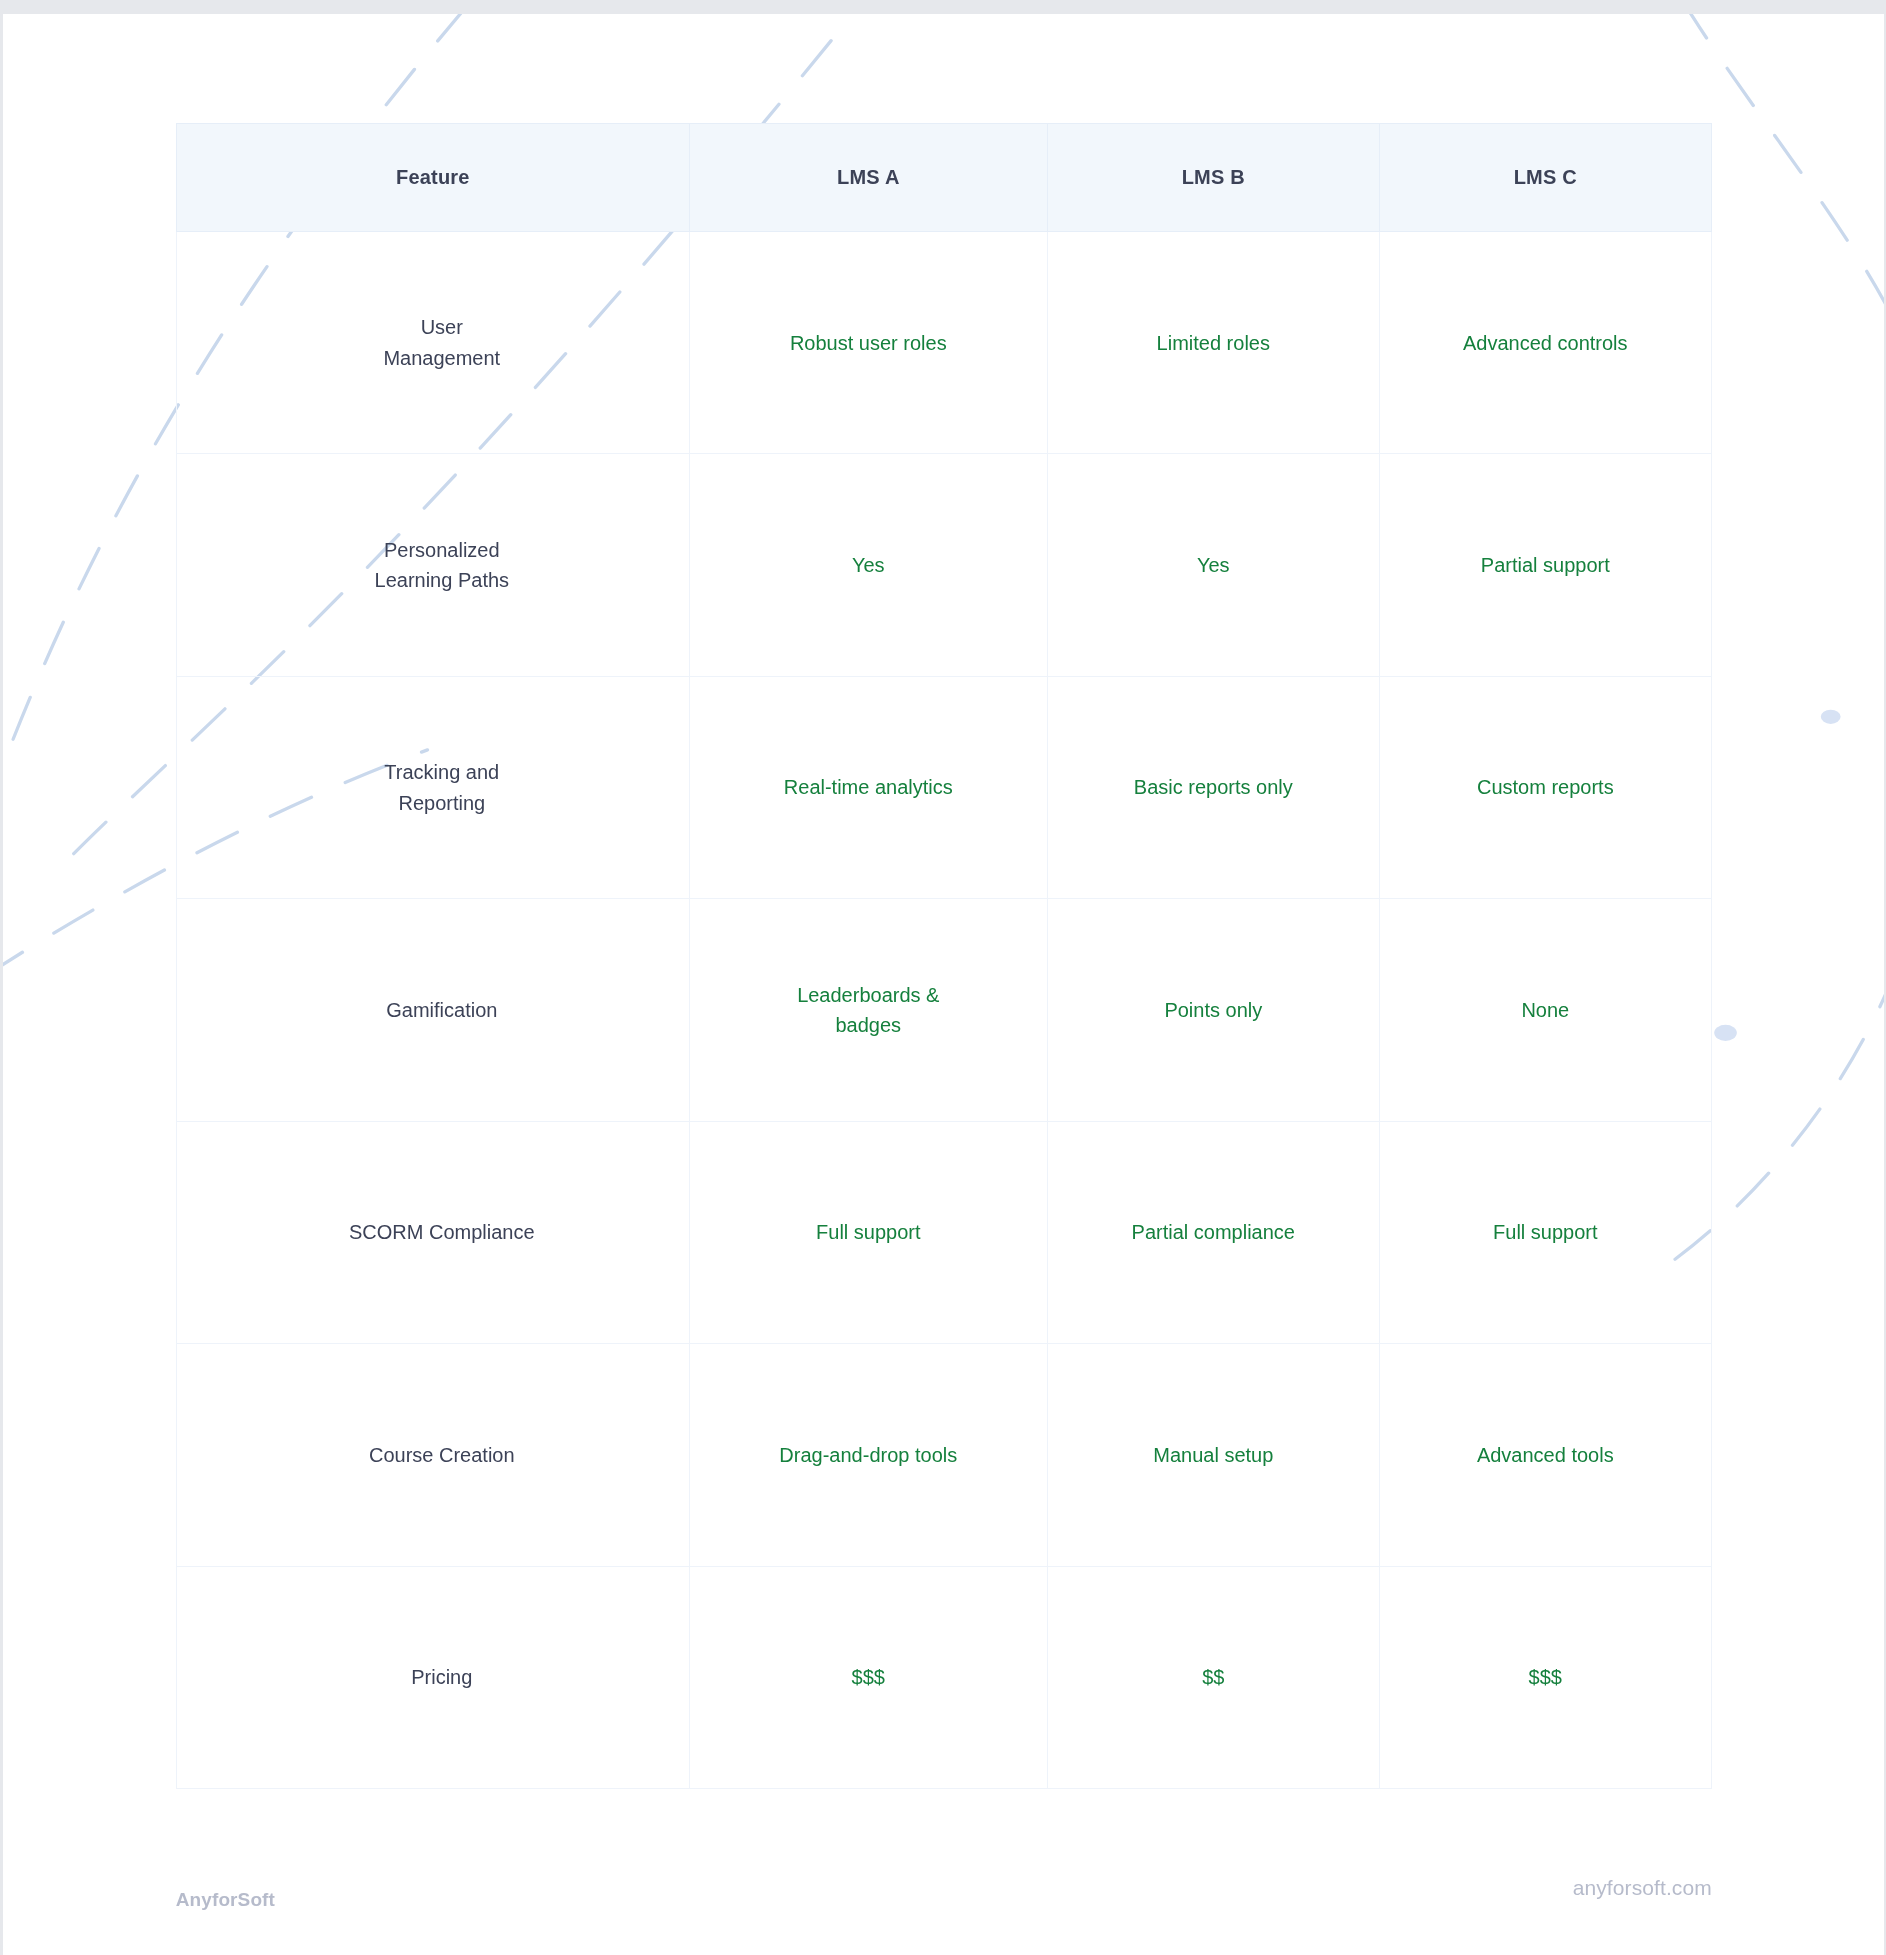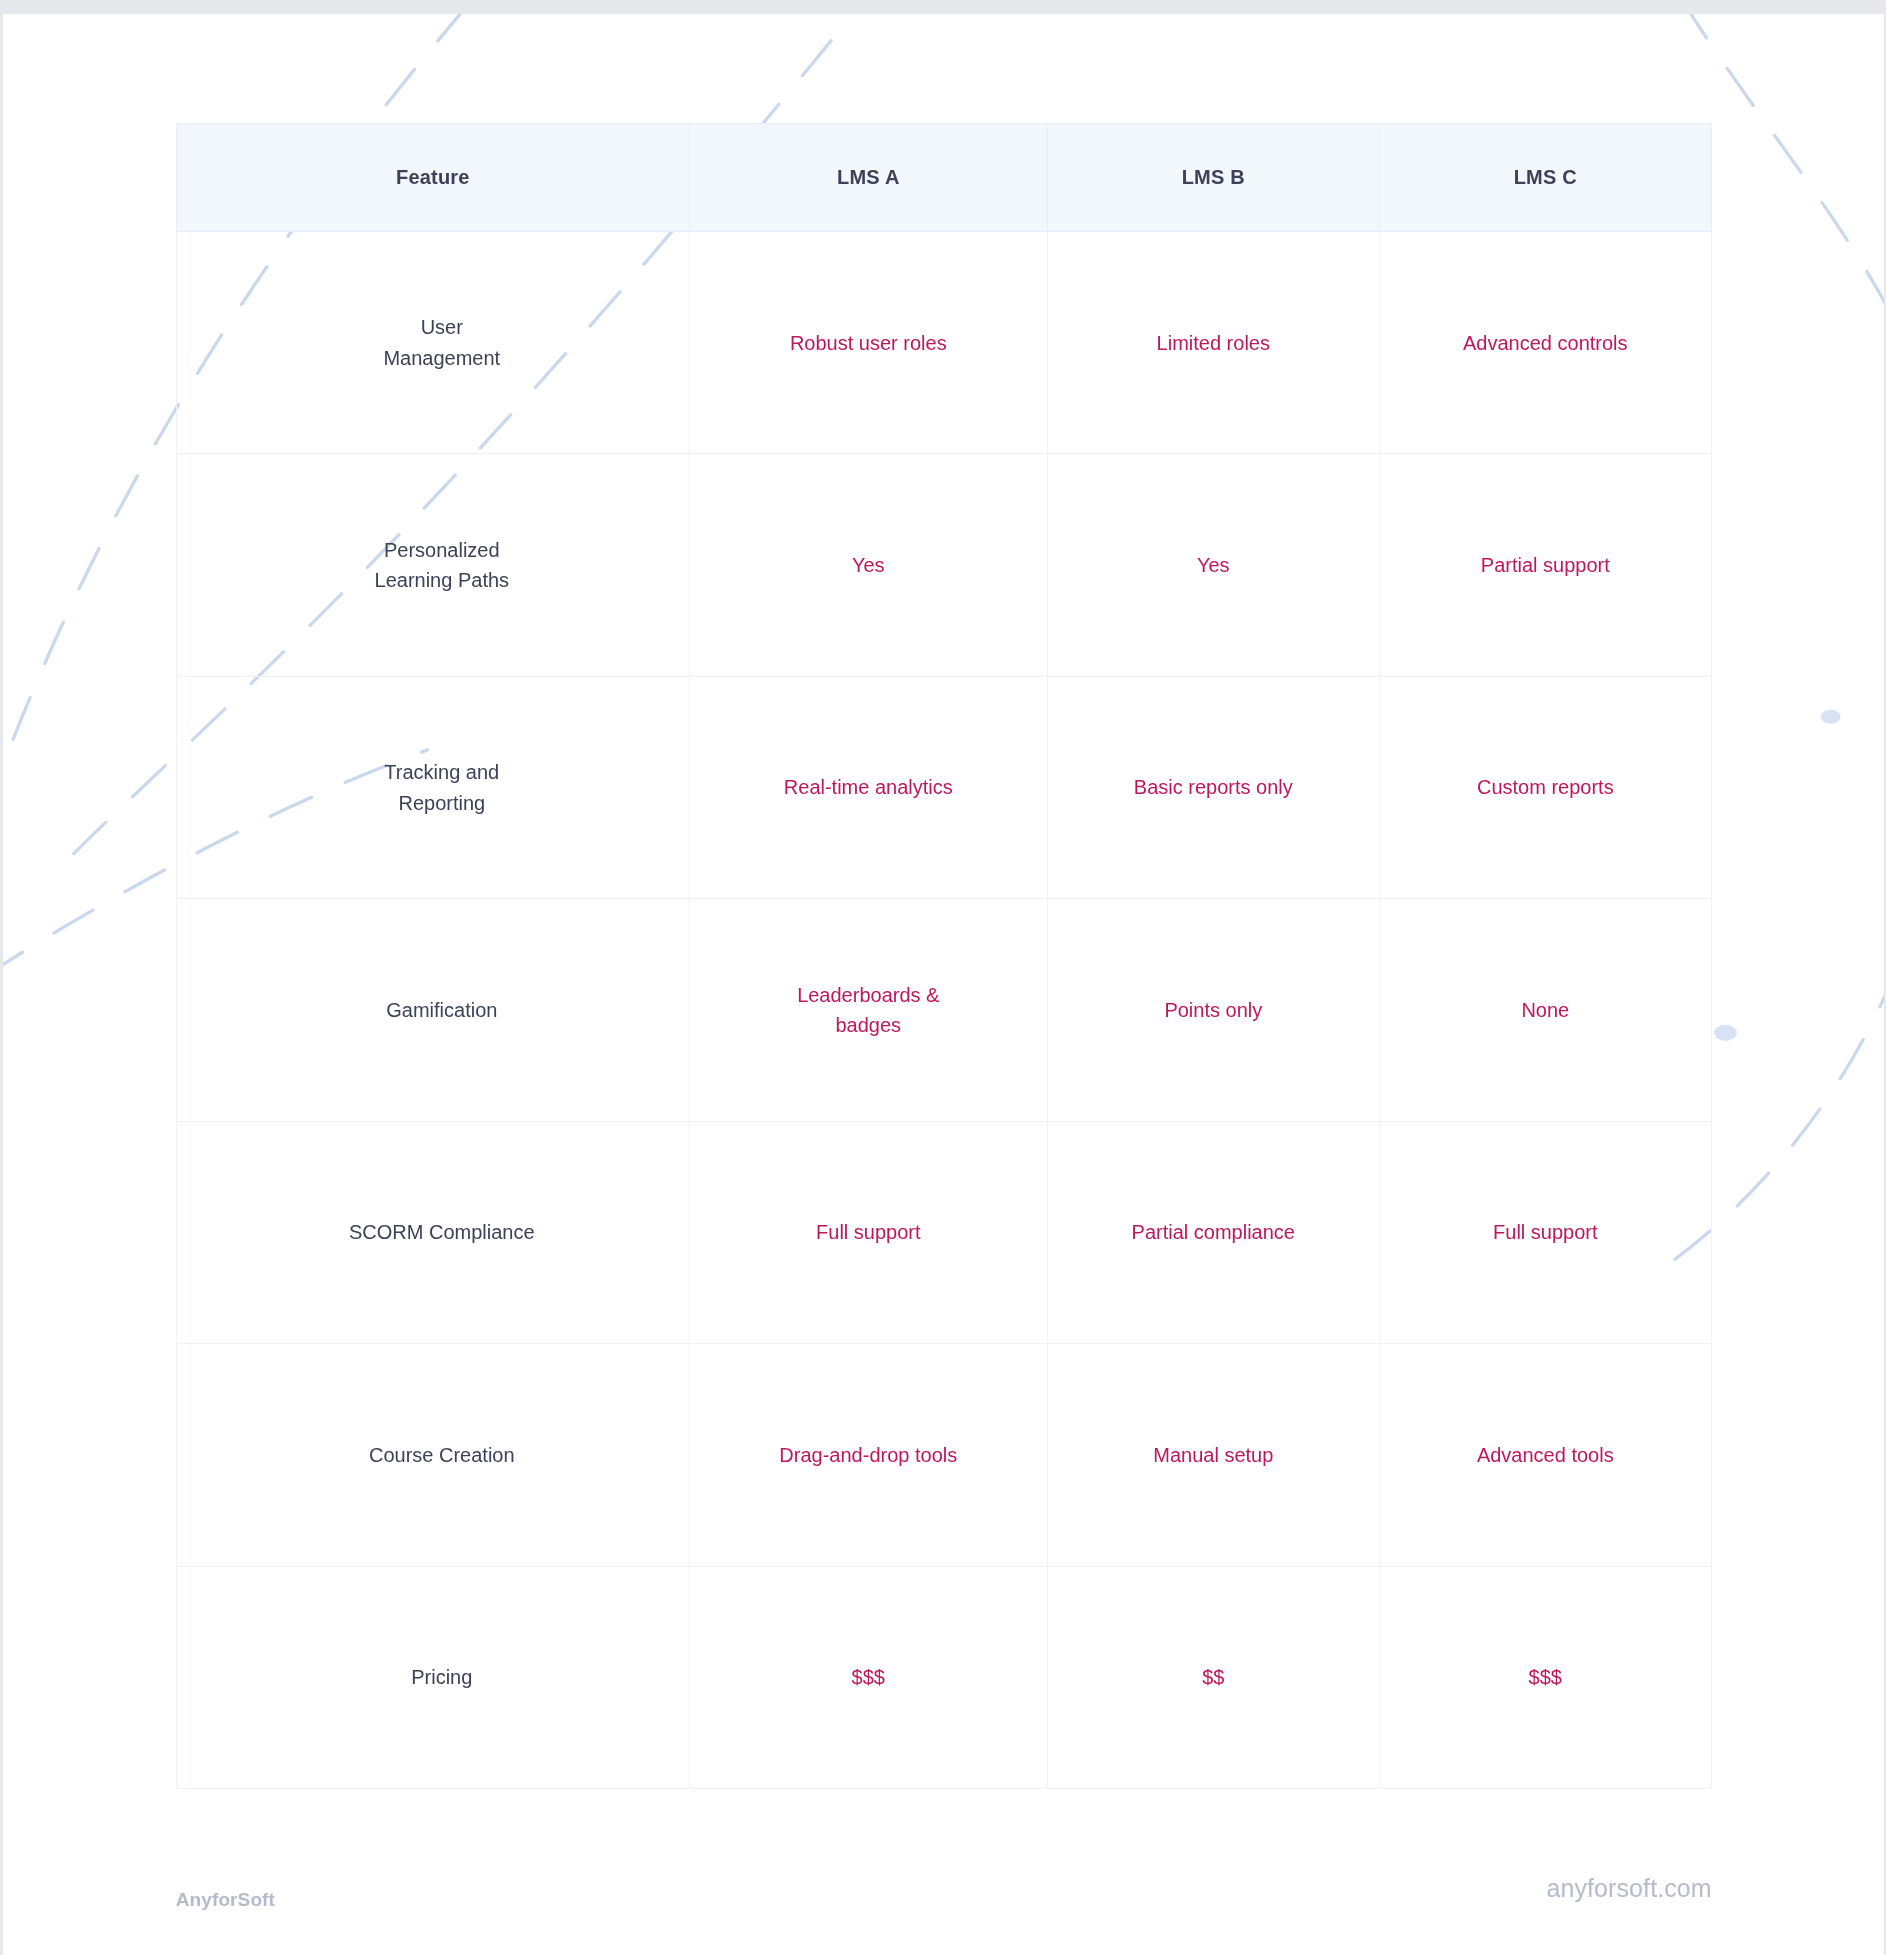--- a/index.html
+++ b/index.html
@@ -62,21 +62,21 @@
     letter-spacing: 0.2px;
     vertical-align: middle;
     text-align: center;
   }
 
   table.compare tbody td {
     border: 0.5px solid #eef3fa;
     height: 156px;
     font-size: 20px;
     font-weight: 400;
-    color: #be185d;
+    color: #15803d;
     text-align: center;
     vertical-align: middle;
     line-height: 1.52;
     padding: 4.7px 14px;
   }
 
   table.compare tbody td.feature-cell {
     font-weight: 400;
     color: #3c4257;
     padding-left: 32px;
@@ -101,21 +101,21 @@
 
   #footer .brand {
     font-size: 19px;
     font-weight: bold;
     color: #b6bbcb;
     letter-spacing: 0.1px;
     margin-top: 24px;
   }
 
   #footer .site {
-    font-size: 25px;
+    font-size: 21px;
     font-weight: 400;
     color: #b6bbcb;
     letter-spacing: 0.1px;
   }
 </style>
 </head>
 <body>
 
 <div id="page">
 

